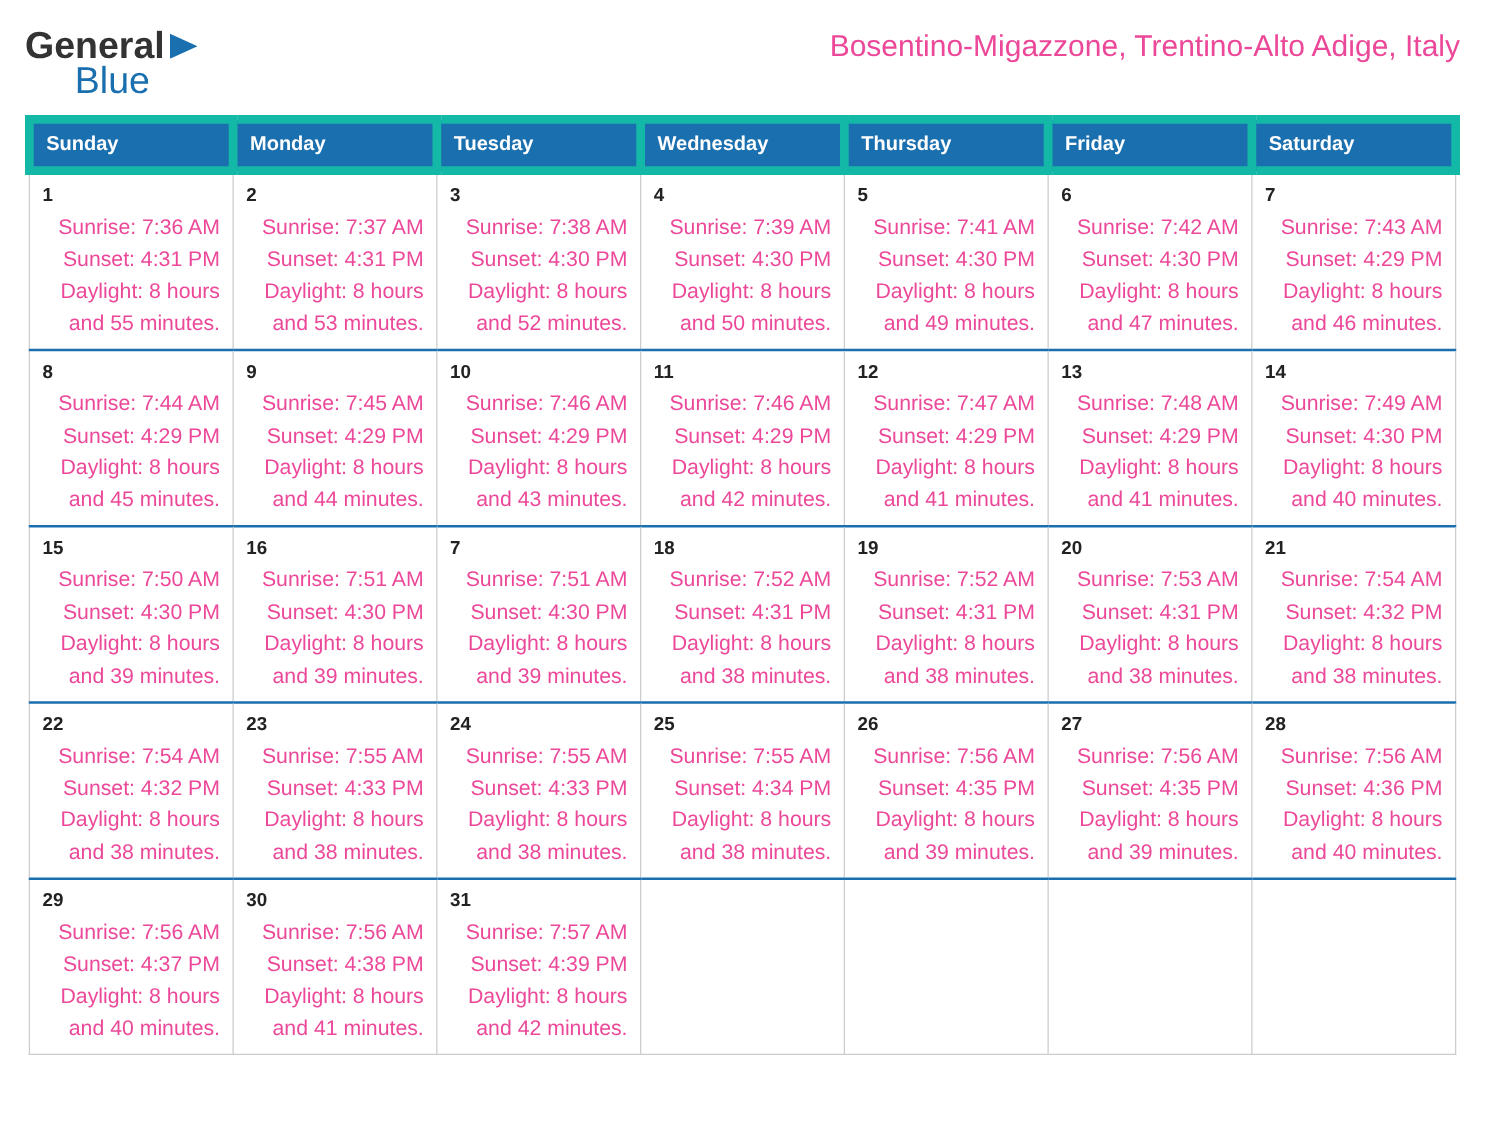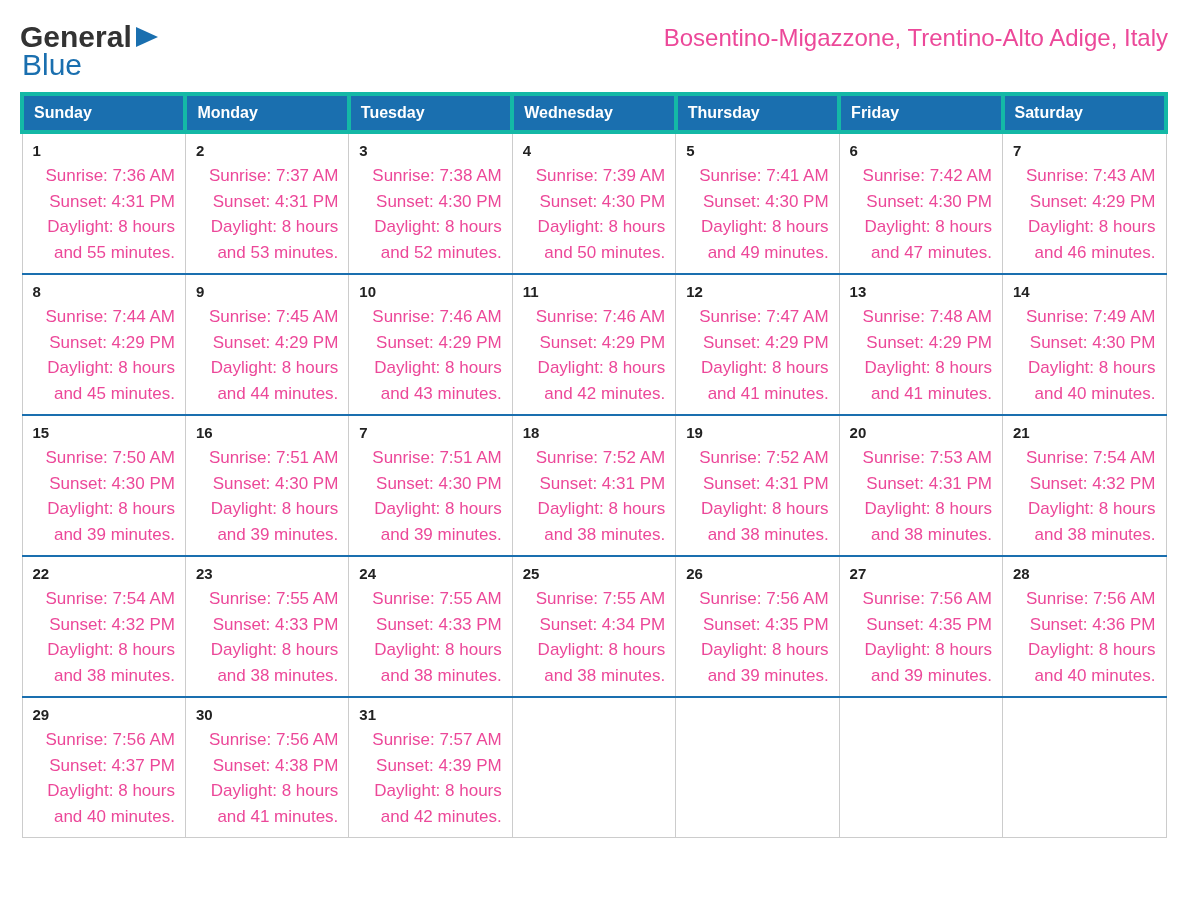--- a/index.html
+++ b/index.html
@@ -12,21 +12,21 @@
     }
     .header {
       display: flex;
       justify-content: space-between;
       align-items: flex-start;
       margin-bottom: 10px;
     }
     .logo {
       display: flex;
       flex-direction: column;
-      align-items: flex-start;
+      align-items: center;
     }
     .logo-line {
       display: flex;
       align-items: center;
     }
     .title-area {
       text-align: right;
     }
     .month-title {
       font-size: 52px;
@@ -44,21 +44,21 @@
       border-collapse: collapse;
       margin-top: 8px;
     }
     .calendar thead tr th {
       background-color: #1a6faf;
       color: white;
       font-size: 16px;
       font-weight: bold;
       padding: 8px 10px;
       text-align: left;
-      border: 4px solid #14b8a6;
+      border: 7px solid #14b8a6;
     }
     .calendar tbody tr td {
       vertical-align: top;
       padding: 8px 10px;
       border: 1px solid #ccc;
       border-top: 2px solid #1a6faf;
       font-size: 13px;
       color: #333;
       width: calc(100% / 7);
       min-height: 100px;

